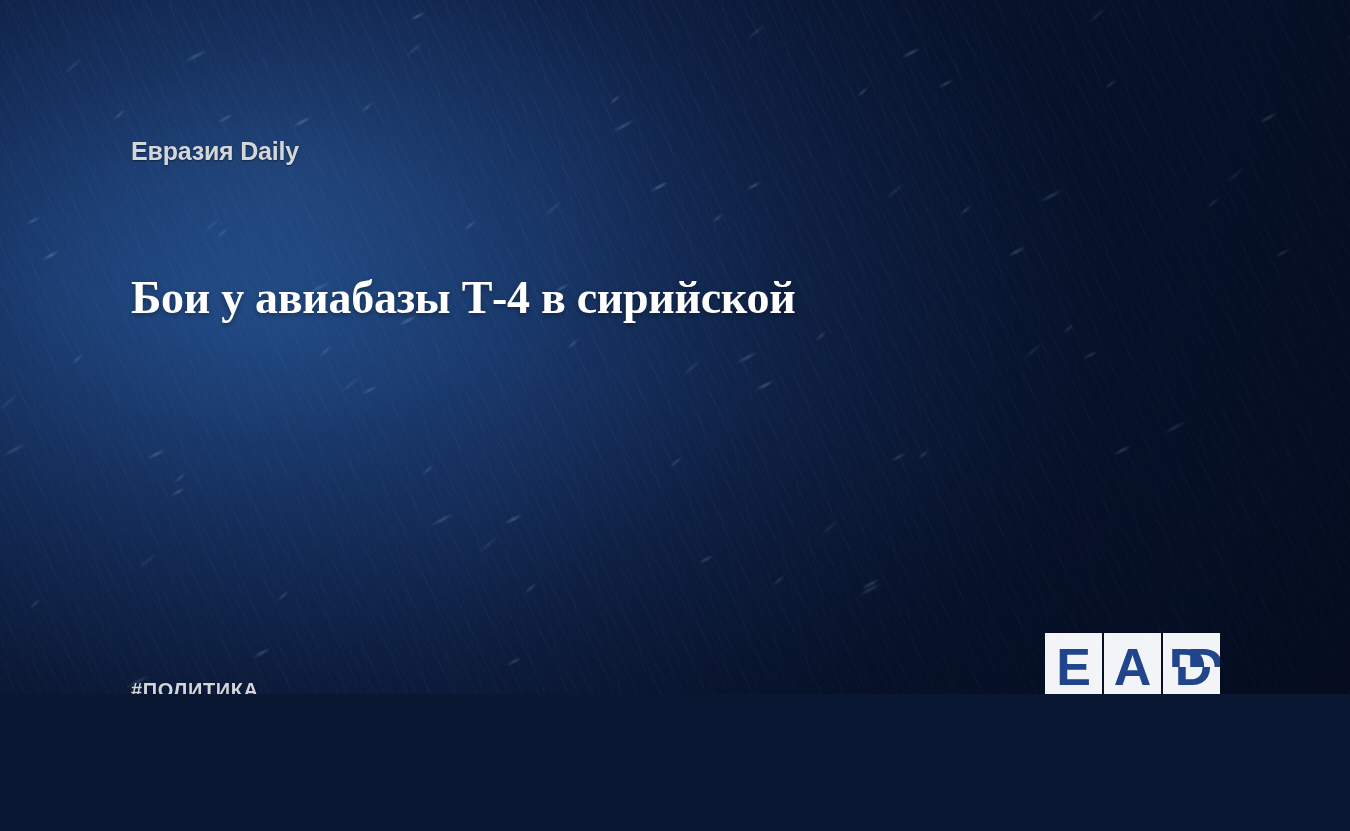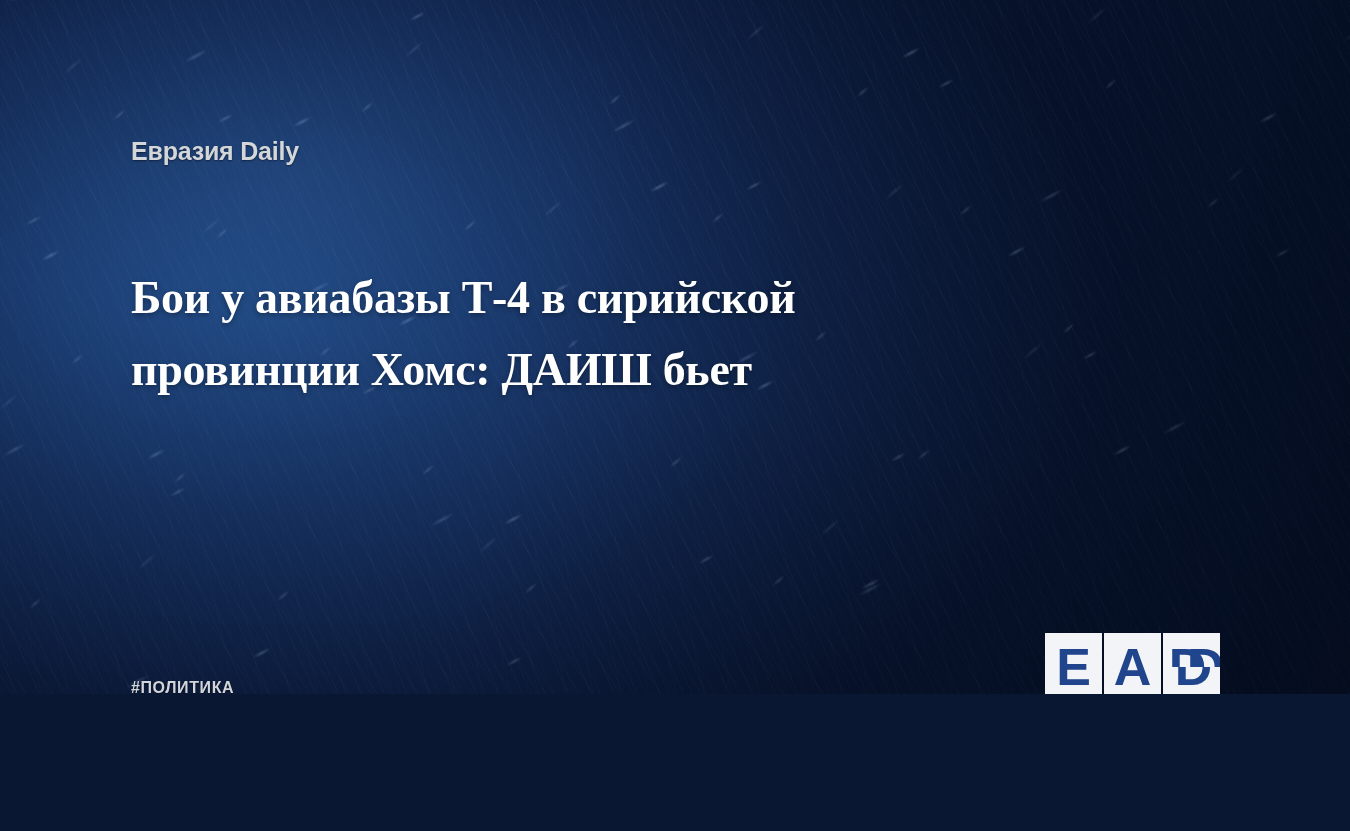--- a/index.html
+++ b/index.html
@@ -163,21 +163,21 @@
     text-shadow: 0 2px 5px rgba(0,0,0,0.35);
     font-family: Liberation Serif, serif;
   }
 
   .headline .ln { display: block; white-space: nowrap; }
 
   .hashtag {
     position: absolute;
     left: 131px;
     top: 679px;
-    font-size: 16px;
+    font-size: 20px;
     font-weight: bold;
     color: #d2d5d9;
     letter-spacing: 0.6px;
     white-space: nowrap;
     text-shadow: 0 1px 2px rgba(0,0,0,0.45);
   }
 
   
 
   .logo {
@@ -273,21 +273,20 @@
   <div class="bg-streaks-b"></div>
   <div class="bg-streaks-c"></div>
   <div class="bg-speckle"></div>
   <div class="bg-speckle2"></div>
   <div class="bg-vignette"></div>
 
   <div class="brand">Евразия Daily</div>
 
   <div class="headline">
     <span class="ln">Бои у авиабазы Т-4 в сирийской</span>
-    <span class="ln">провинции Хомс: ДАИШ бьет</span>
   </div>
 
   <div class="hashtag">#ПОЛИТИКА</div>
 
   <div class="logo">
     <div class="logo-tile">
       <span class="glyph">E</span>
     </div>
     <div class="logo-tile">
       <span class="glyph">A</span>

